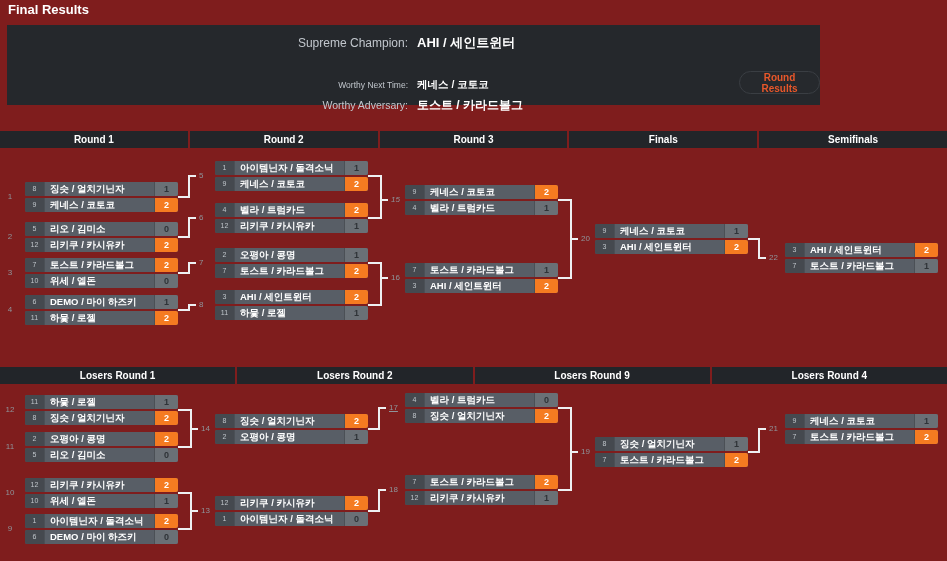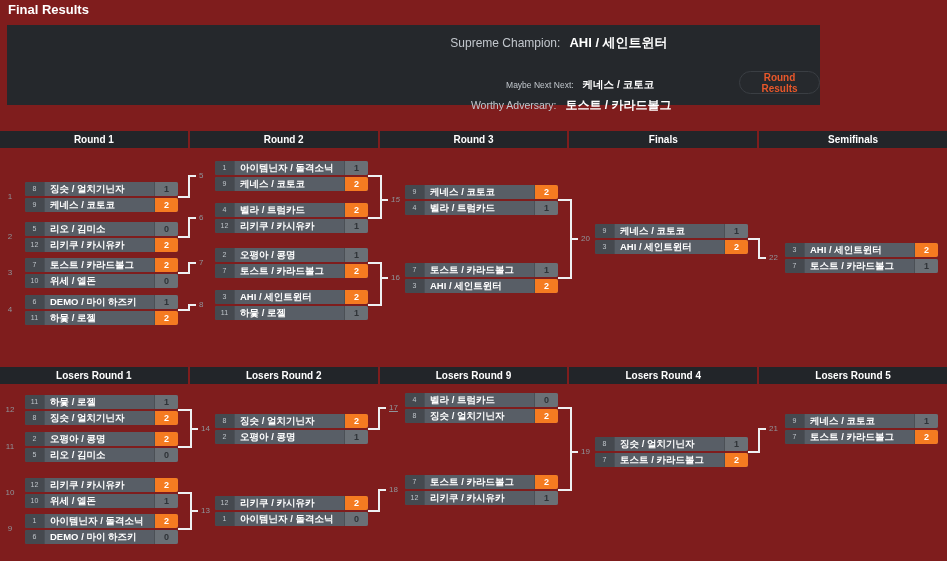--- a/index.html
+++ b/index.html
@@ -1,21 +1,21 @@
 <!DOCTYPE html>
 <html><head>
 <meta charset="utf-8">
 <style>
   html,body{margin:0;padding:0;background:#35383d;}
   .page{position:relative;width:947px;height:561px;background:#7f1d1d;overflow:hidden;
         font-family:"Liberation Sans","DejaVu Sans",sans-serif;}
   .page-title{position:absolute;left:8px;top:2px;color:#ffffff;font-size:13px;font-weight:700;}
   
   .summary-panel{position:absolute;left:7px;top:25px;width:813px;height:80px;background:#25282c;}
-  .sum-row{position:absolute;left:0;width:100%;display:flex;align-items:baseline;justify-content:center;}
+  .sum-row{position:absolute;left:0;width:100%;display:flex;align-items:baseline;}
   .sum-label{width:401px;text-align:right;color:#c2c7cd;}
   .sum-value{margin-left:9px;color:#ffffff;font-weight:700;}
   .sr1{top:9px;}  .sr1 .sum-label{font-size:12px;} .sr1 .sum-value{font-size:13px;}
   .sr2{top:32px;margin-top:40px;} .sr2 .sum-label{font-size:10.5px;}.sr2 .sum-value{font-size:12px;}
   .sr3{top:53px;} .sr3 .sum-label{font-size:8.5px;} .sr3 .sum-value{font-size:10.5px;}
   .full-results-btn{position:absolute;left:732px;top:46px;height:23px;padding:0 13px;
         background:#26292d;border:1px solid #3a3e43;border-radius:12px;
         color:#e8572a;font-size:10px;font-weight:700;cursor:pointer;
         font-family:"Liberation Sans","DejaVu Sans",sans-serif;}
   
@@ -51,21 +51,21 @@
   <div class="summary-panel">
     <div class="sum-row sr1">
       <span class="sum-label">Supreme Champion:</span>
       <span class="sum-value">AHI / 세인트윈터</span>
     </div>
     <div class="sum-row sr2">
       <span class="sum-label">Worthy Adversary:</span>
       <span class="sum-value">토스트 / 카라드볼그</span>
     </div>
     <div class="sum-row sr3">
-      <span class="sum-label">Maybe Next Next:</span>
+      <span class="sum-label">Worthy Next Time:</span>
       <span class="sum-value">케네스 / 코토코</span>
     </div>
     <button class="full-results-btn">Round Results</button>
   </div>
 
   <div class="round-headers rh-w">
     <div class="rh-cell">Round 1</div>
     <div class="rh-cell">Round 2</div>
     <div class="rh-cell">Round 3</div>
     <div class="rh-cell">Finals</div>
@@ -255,21 +255,20 @@
       <div class="cline" style="left: 570px; top: 51px; width: 2px; height: 80px;"></div>
       <div class="cline" style="left: 572px; top: 90px; width: 6px; height: 2px;"></div>
       <div class="num-label" style="left: 581px; top: 86px;">20</div>
     </div>
 
   <div class="round-headers rh-l">
     <div class="rh-cell">Losers Round 1</div>
     <div class="rh-cell">Losers Round 2</div>
     <div class="rh-cell">Losers Round 9</div>
     <div class="rh-cell">Losers Round 4</div>
-    <div class="rh-cell">Losers Round 5</div>
   </div>
   <div class="bracket-field" id="losers-field">
       <div class="match" style="left: 25px; top: 11px;">
         <div class="prow">
           <span class="seed">11</span>
           <span class="pname">하뮻 / 로젤</span>
           <span class="score lose">1</span>
         </div>
         <div class="prow">
           <span class="seed">8</span>

